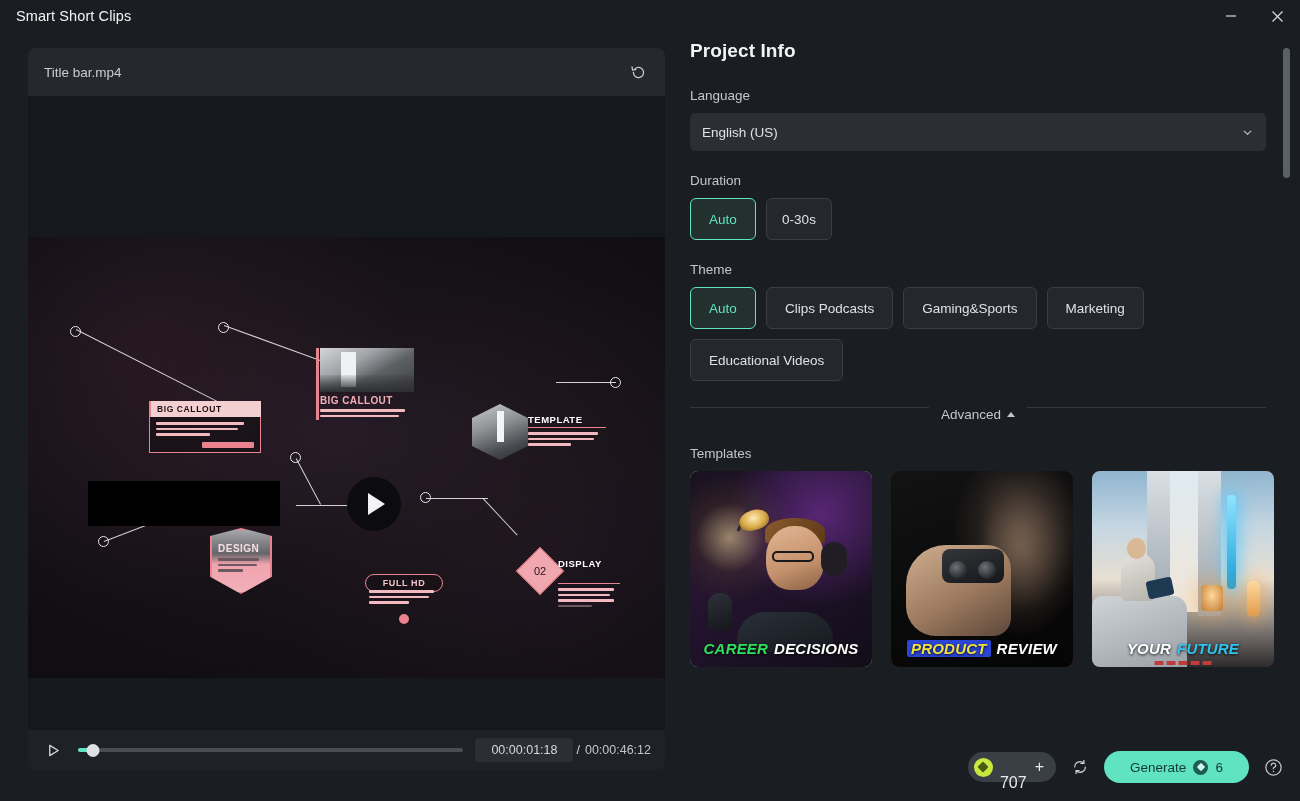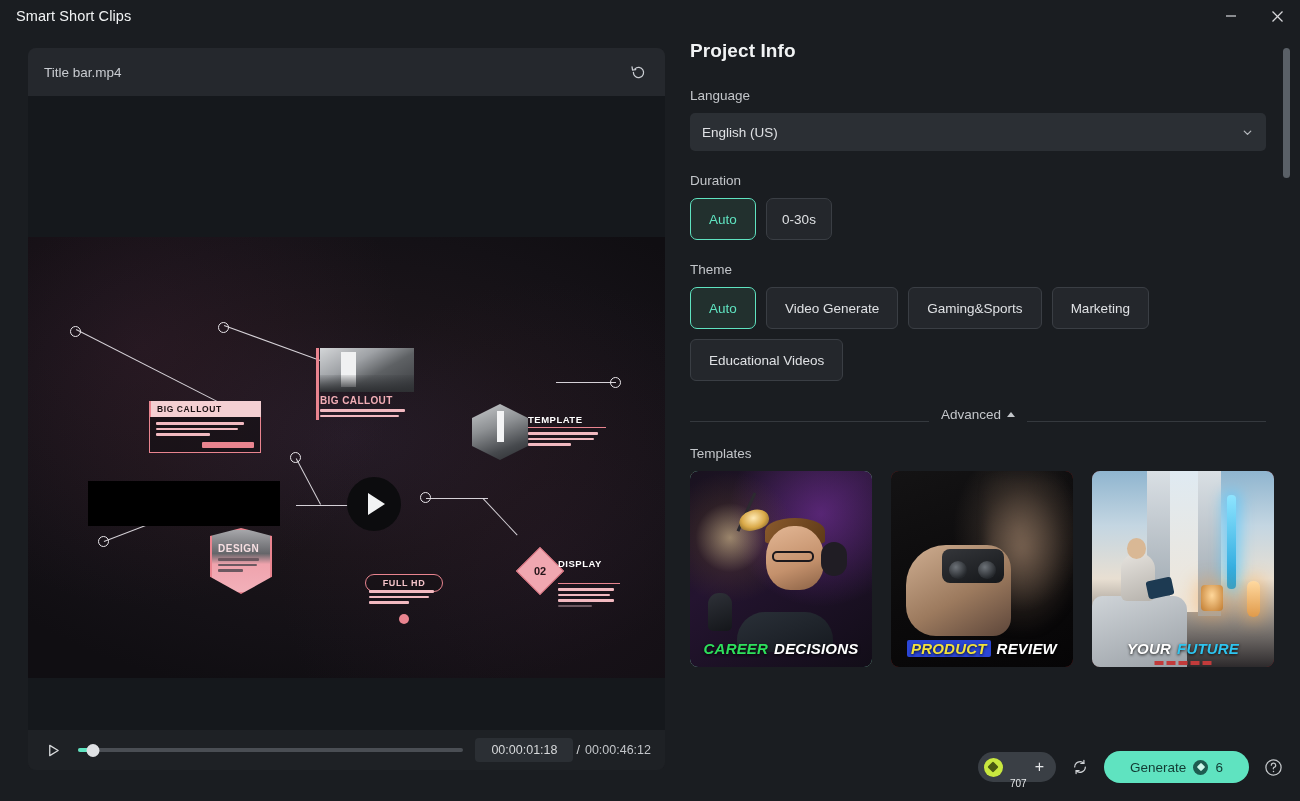--- a/index.html
+++ b/index.html
@@ -307,21 +307,21 @@
     border: 1.5px solid #d8707d;
     transform: rotate(45deg);
   }
   .diamond-num {
     position: absolute;
     left: 495px; top: 458px;
     width: 34px; height: 34px;
     display: flex; align-items: center; justify-content: center;
     color: #241418;
     font-size: 11px;
-    font-weight: bold;
+    font-weight: normal;
     text-align: right;
   }
   .display-label {
     position: absolute;
     left: 530px; top: 462px;
     width: 62px;
   }
   .display-title {
     color: #fff;
     font-size: 9.5px;
@@ -461,25 +461,25 @@
     font-size: 13.5px;
     color: #dfe1e4;
     cursor: pointer;
     white-space: nowrap;
   }
   .chip.selected {
     border-color: #5fe3c0;
     color: #5fe3c0;
     background: #22302e;
   }
-  .chip.sm { min-width: 66px; padding: 16px 14px; border-radius: 7px; }
+  .chip.sm { min-width: 66px; padding: 16px 14px; }
 
   .advanced-row {
     display: flex;
-    align-items: flex-end;
+    align-items: flex-start;
     gap: 12px;
     margin: 26px 0 24px;
     width: 576px;
     cursor: pointer;
   }
   .adv-rule { flex: 1; height: 1px; background: #35393e; }
   .adv-label {
     font-size: 13.5px;
     color: #c3c6ca;
     display: flex;
@@ -741,21 +741,21 @@
     background: #c9e83f;
     display: flex; align-items: center; justify-content: center;
   }
   .credit-gem i {
     display: block;
     width: 8px; height: 8px;
     background: #4a5a12;
     transform: rotate(45deg);
     border-radius: 1.5px;
   }
-  .credit-num { font-size: 10px; color: #e6e8ea; margin-top: 32px; }
+  .credit-num { font-size: 16px; color: #e6e8ea; margin-top: 32px; }
   .credit-plus { font-size: 16px; color: #e6e8ea; line-height: 1; margin-left: 1px; }
 
   .refresh-btn {
     width: 24px; height: 24px;
     display: flex; align-items: center; justify-content: center;
     color: #d0d3d6;
     cursor: pointer;
   }
 
   .generate-btn {
@@ -955,21 +955,21 @@
 
     <div class="field-label">Duration</div>
     <div class="chip-row">
       <div class="chip sm selected">Auto</div>
       <div class="chip sm">0-30s</div>
     </div>
 
     <div class="field-label">Theme</div>
     <div class="chip-row">
       <div class="chip sm selected">Auto</div>
-      <div class="chip">Video Generate</div>
+      <div class="chip">Clips Podcasts</div>
       <div class="chip">Gaming&amp;Sports</div>
       <div class="chip">Marketing</div>
       <div class="chip">Educational Videos</div>
     </div>
 
     <div class="advanced-row">
       <div class="adv-rule"></div>
       <div class="adv-label">
         <span>Advanced</span>
         <span class="adv-caret"></span>

